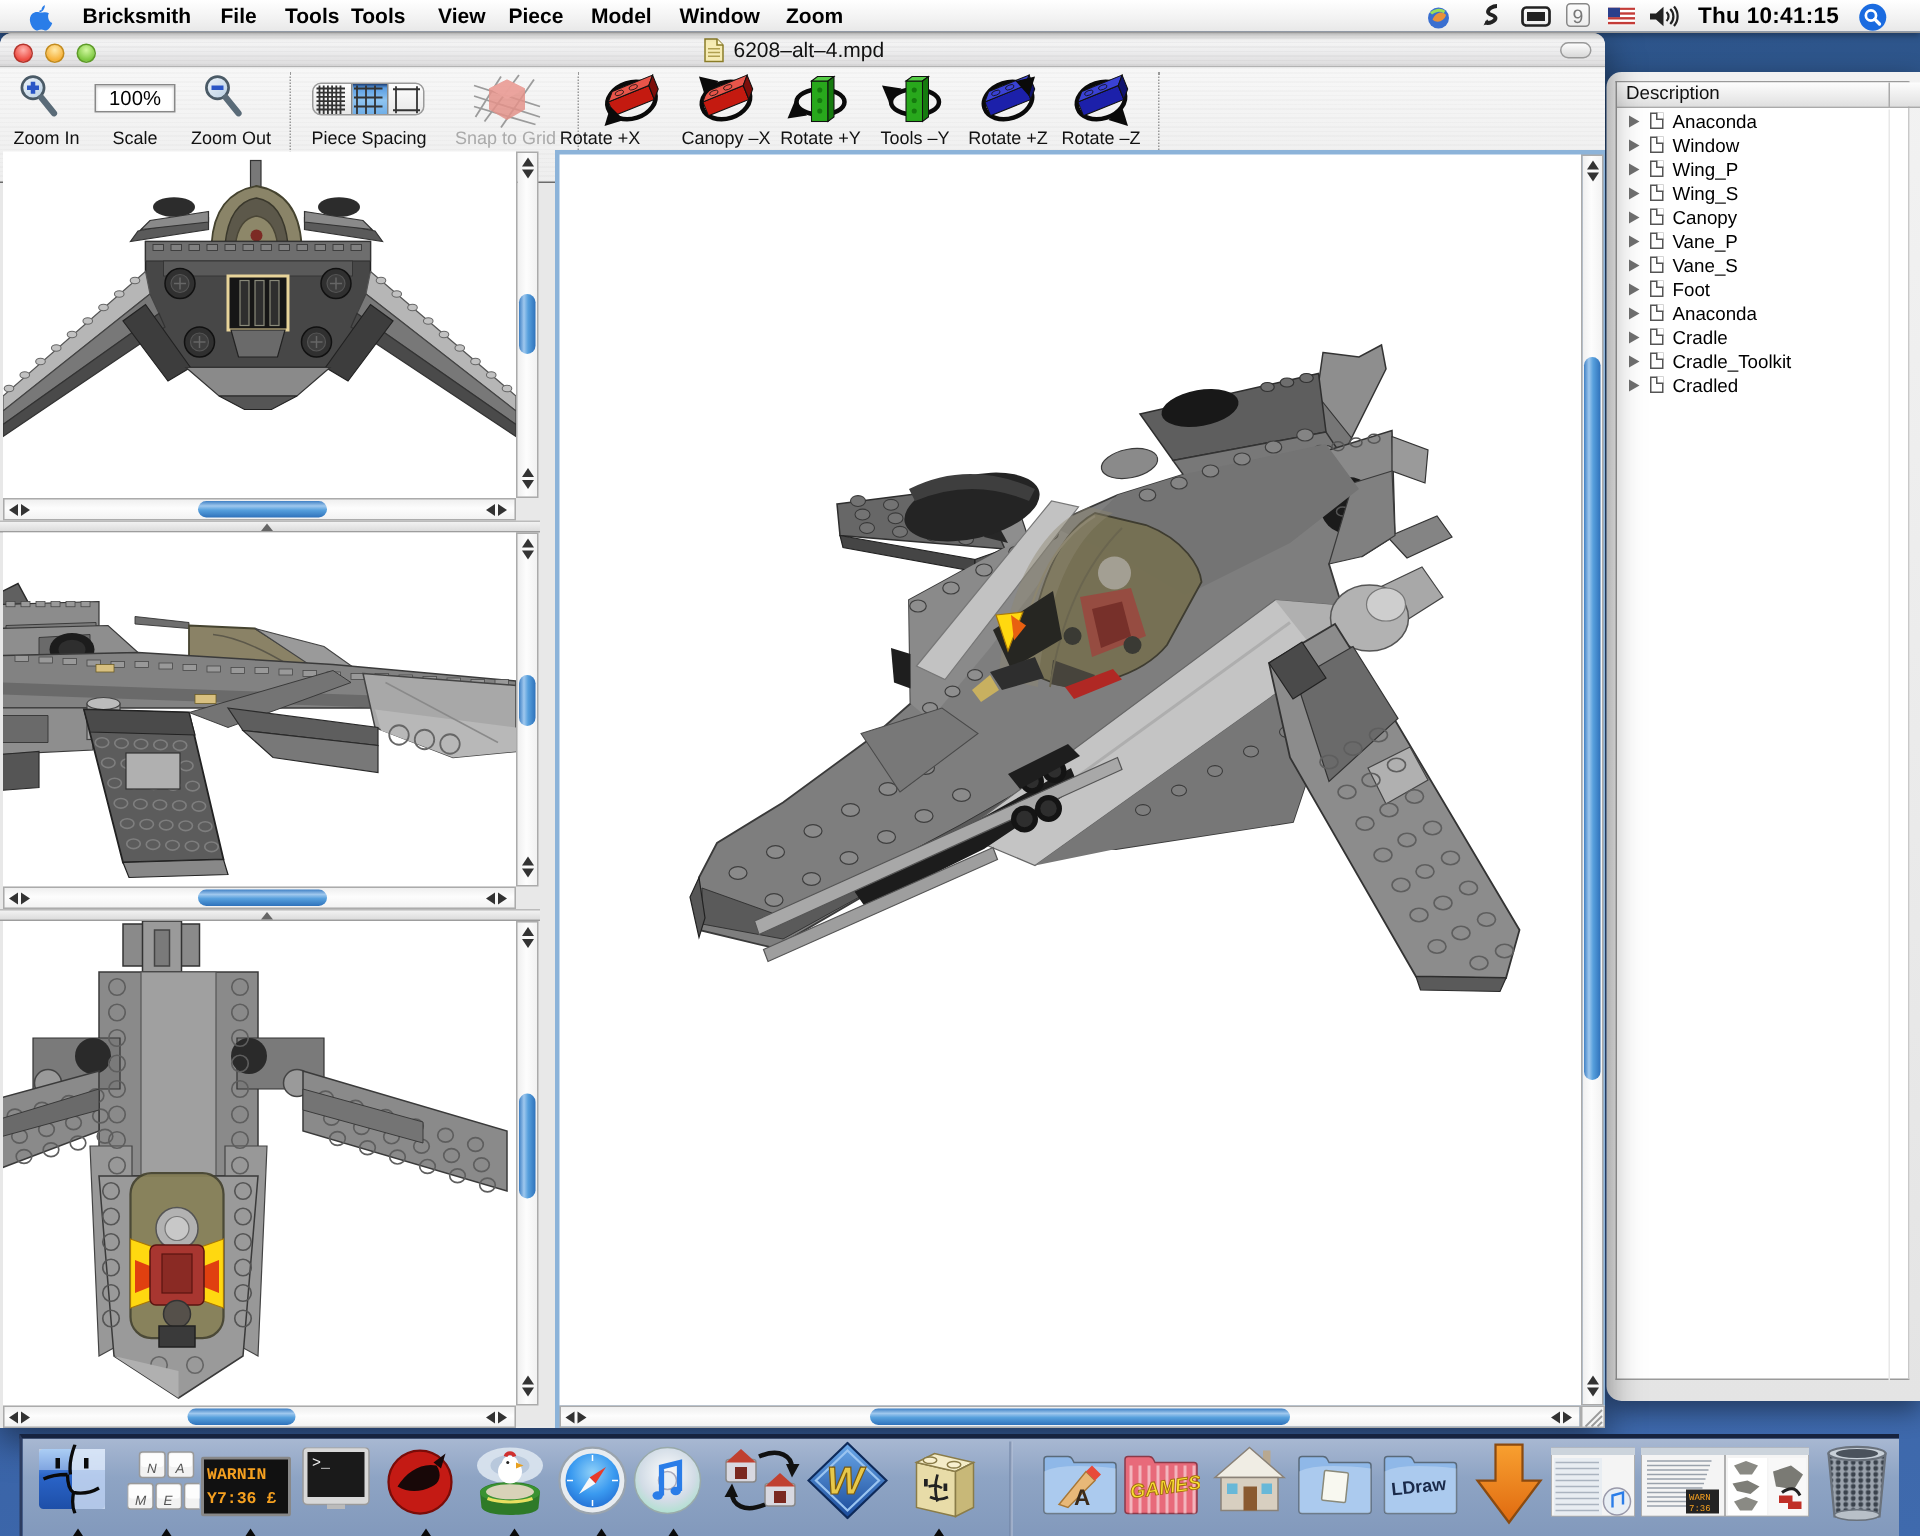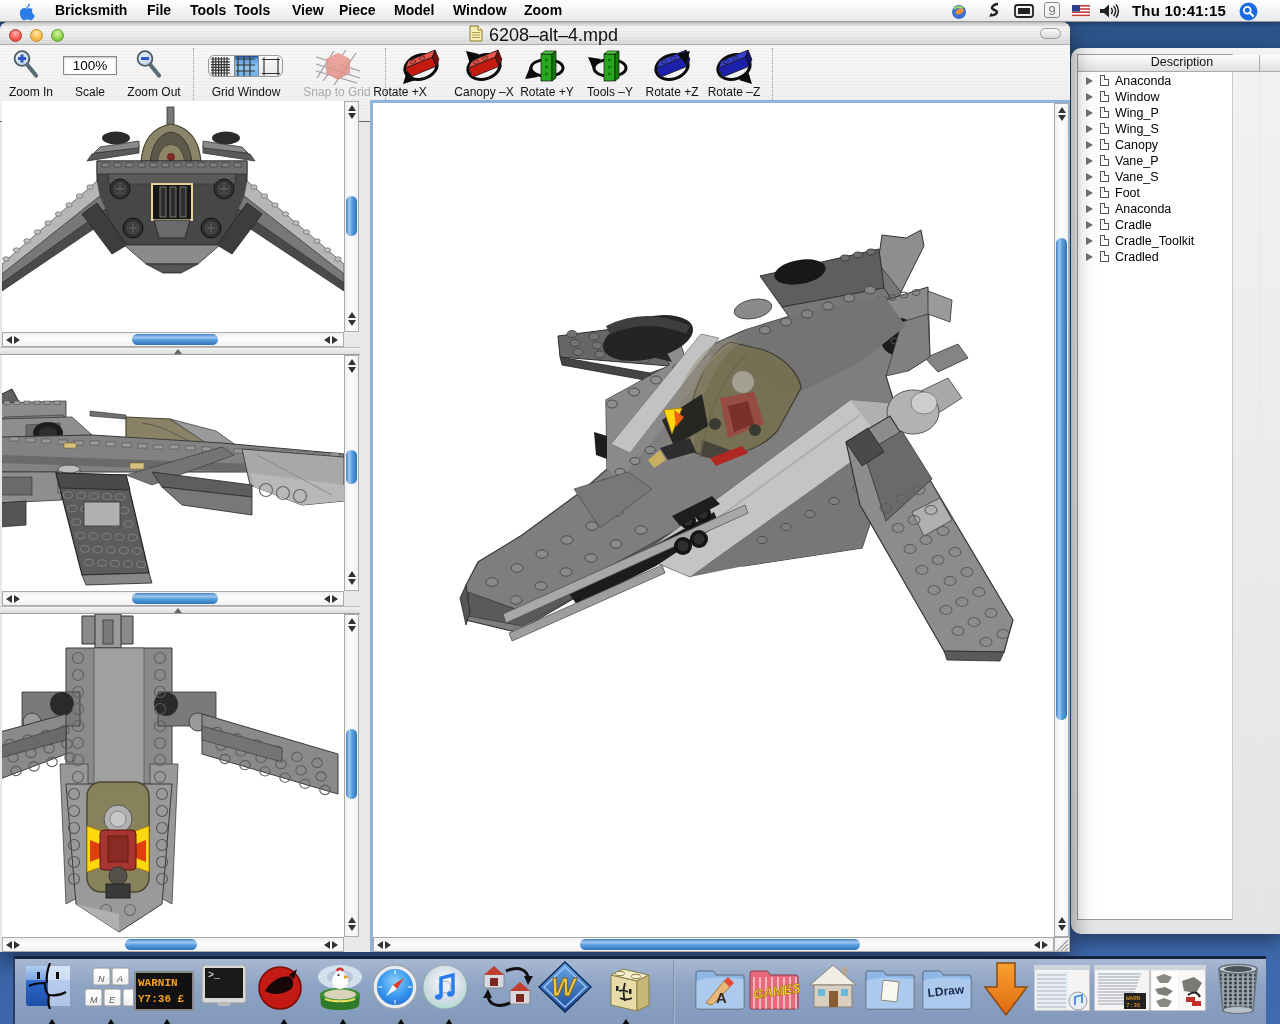--- a/index.html
+++ b/index.html
@@ -27,21 +27,21 @@
 .sbborder{border:1px solid #ababab;}
 .thumbv{position:absolute;left:1px;width:11px;border-radius:6px;
  background:linear-gradient(90deg,#3f80c4,#9fc8ee 30%,#57a0dd 55%,#2f72bb);}
 .thumbh{position:absolute;top:1px;height:11px;border-radius:6px;
  background:linear-gradient(#3f80c4,#9fc8ee 30%,#57a0dd 55%,#2f72bb);}
 .arr{position:absolute;width:0;height:0;}
 .split{position:absolute;left:0;width:360px;background:linear-gradient(#f2f2f2,#dcdcdc);border-top:1px solid #bbb;border-bottom:1px solid #9d9d9d;}
 #drawer{position:absolute;left:1071px;top:48px;width:209px;height:886px;z-index:5;
  background:linear-gradient(#f2f2f2,#e4e4e4);border-radius:10px 0 0 10px;
  box-shadow:0 6px 18px rgba(0,0,0,.45);}
-#drawer .inner{position:absolute;left:6px;top:6px;width:156px;height:866px;background:#fff;border:1px solid #9a9a9a;border-right:1px solid #c8c8c8;text-align:center;}
+#drawer .inner{position:absolute;left:6px;top:6px;width:196px;height:866px;background:#fff;border:1px solid #9a9a9a;border-right:1px solid #c8c8c8;}
 #dhead{position:absolute;left:0;top:0;width:202px;height:17px;background:linear-gradient(#fdfdfd,#e9e9e9 70%,#dedede);border-bottom:1px solid #aaa;
  font-size:12.5px;color:#111;padding-left:6px;}
 .drow{position:absolute;left:0;width:202px;height:16px;font-size:12.5px;color:#000;}
 .dtri{position:absolute;left:8px;top:4px;width:0;height:0;border-left:7px solid #707070;border-top:4.5px solid transparent;border-bottom:4.5px solid transparent;}
 .dicon{position:absolute;left:22px;top:2px;width:9px;height:11px;background:#fff;border:1px solid #555;}
 .dicon:after{content:"";position:absolute;right:-1px;top:-1px;width:4px;height:4px;background:#fff;border-left:1px solid #555;border-bottom:1px solid #555;}
 .dtext{position:absolute;left:37px;top:1px;}
 #dock{position:absolute;left:13px;top:956px;width:1253px;height:68px;z-index:20;
  background:linear-gradient(#a8b8d2,#8ea4c4 40%,#8299bc);border-top:3px solid #16233f;border-left:2px solid #2c3c60;}
 .dsep{position:absolute;left:658px;top:2px;width:2px;height:64px;background:linear-gradient(90deg,#6c7fa0,#b8c4da);}
@@ -104,21 +104,21 @@
       <div class="abs" style="left:8.5px;top:6.5px;width:13px;height:13px;border-radius:7px;border:1px solid #b4342c;background:radial-gradient(circle at 50% 30%,#ffb1ac,#ee4e44 70%)"></div>
       <div class="abs" style="left:29.5px;top:6.5px;width:13px;height:13px;border-radius:7px;border:1px solid #c28b1e;background:radial-gradient(circle at 50% 30%,#ffe9a8,#f6b23c 70%)"></div>
       <div class="abs" style="left:50.5px;top:6.5px;width:13px;height:13px;border-radius:7px;border:1px solid #5d9a28;background:radial-gradient(circle at 50% 30%,#d2f8a0,#7fc942 70%)"></div>
       <svg class="abs" style="left:469px;top:3px" width="14" height="17" viewBox="0 0 14 17">
         <path d="M1 1 L9 1 L13 5 L13 16 L1 16 Z" fill="#f6ecb4" stroke="#8a7c28" stroke-width="1"></path>
         <path d="M9 1 L9 5 L13 5" fill="#fdf8d8" stroke="#8a7c28" stroke-width="1"></path>
         <rect x="3" y="7" width="8" height="1" fill="#b0a050"></rect>
         <rect x="3" y="9.5" width="8" height="1" fill="#b0a050"></rect>
         <rect x="3" y="12" width="8" height="1" fill="#b0a050"></rect>
       </svg>
-      <div class="abs" style="left:489px;top:3px;font-size:18px;color:#111;">6208–alt–4.mpd</div>
+      <div class="abs" style="left:489px;top:3px;font-size:14px;color:#111;">6208–alt–4.mpd</div>
       <div class="abs" style="left:1040px;top:6px;width:21px;height:11px;border-radius:6px;background:linear-gradient(#fdfdfd,#d8d8d8);border:1px solid #9a9a9a"></div>
     </div>
 <div id="toolbar"><svg width="0" height="0">
         <defs>
           <linearGradient id="lg" x1="0" y1="0" x2="1" y2="1">
             <stop offset="0" stop-color="#eef4fb"></stop>
             <stop offset="1" stop-color="#b9cfe2"></stop>
           </linearGradient>
         </defs>
       </svg><div class="abs" style="left:13px;top:5px"><svg width="30" height="32" viewBox="0 0 30 32">
@@ -153,21 +153,21 @@
           <line x1="2" y1="9" x2="21" y2="9" stroke="#333" stroke-width="1.2"></line>
           <line x1="16" y1="1" x2="16" y2="20" stroke="#333" stroke-width="1.2"></line>
           <line x1="2" y1="15" x2="21" y2="15" stroke="#333" stroke-width="1.2"></line>
         </svg>
         <svg class="abs" style="left:50px;top:0" width="25" height="22" viewBox="0 0 25 22">
           <line x1="5" y1="1.5" x2="5" y2="19.5" stroke="#333" stroke-width="1.2"></line>
           <line x1="3" y1="3.5" x2="21" y2="3.5" stroke="#333" stroke-width="1.2"></line>
           <line x1="19" y1="1.5" x2="19" y2="19.5" stroke="#333" stroke-width="1.2"></line>
           <line x1="3" y1="17.5" x2="21" y2="17.5" stroke="#333" stroke-width="1.2"></line>
         </svg>
-      </div><div class="tlabel" style="left:200px;width:92px;">Grid Window</div><div class="abs" style="left:385px;top:3px;height:68px;border-left:1px dotted #999"></div><svg class="abs" style="left:314px;top:3px;opacity:.7" width="48" height="38" viewBox="0 0 48 38">
+      </div><div class="tlabel" style="left:200px;width:92px;">Piece Spacing</div><div class="abs" style="left:385px;top:3px;height:68px;border-left:1px dotted #999"></div><svg class="abs" style="left:314px;top:3px;opacity:.7" width="48" height="38" viewBox="0 0 48 38">
       <g stroke="#777" stroke-width="1.2">
        <line x1="2" y1="9" x2="46" y2="23"></line>
           <line x1="2" y1="16" x2="46" y2="30"></line>
           <line x1="2" y1="23" x2="43" y2="35"></line>
        <line x1="9" y1="33" x2="32" y2="2"></line>
           <line x1="20" y1="37" x2="42" y2="5"></line>
           <line x1="3" y1="30" x2="20" y2="3"></line>
         </g>
       <polygon points="24,5 36,11 36,25 24,32 12,25 12,11" fill="#dd6a5e" opacity="0.85"></polygon>
       <polygon points="24,5 36,11 24,18 12,11" fill="#e8837a" opacity="0.9"></polygon>

